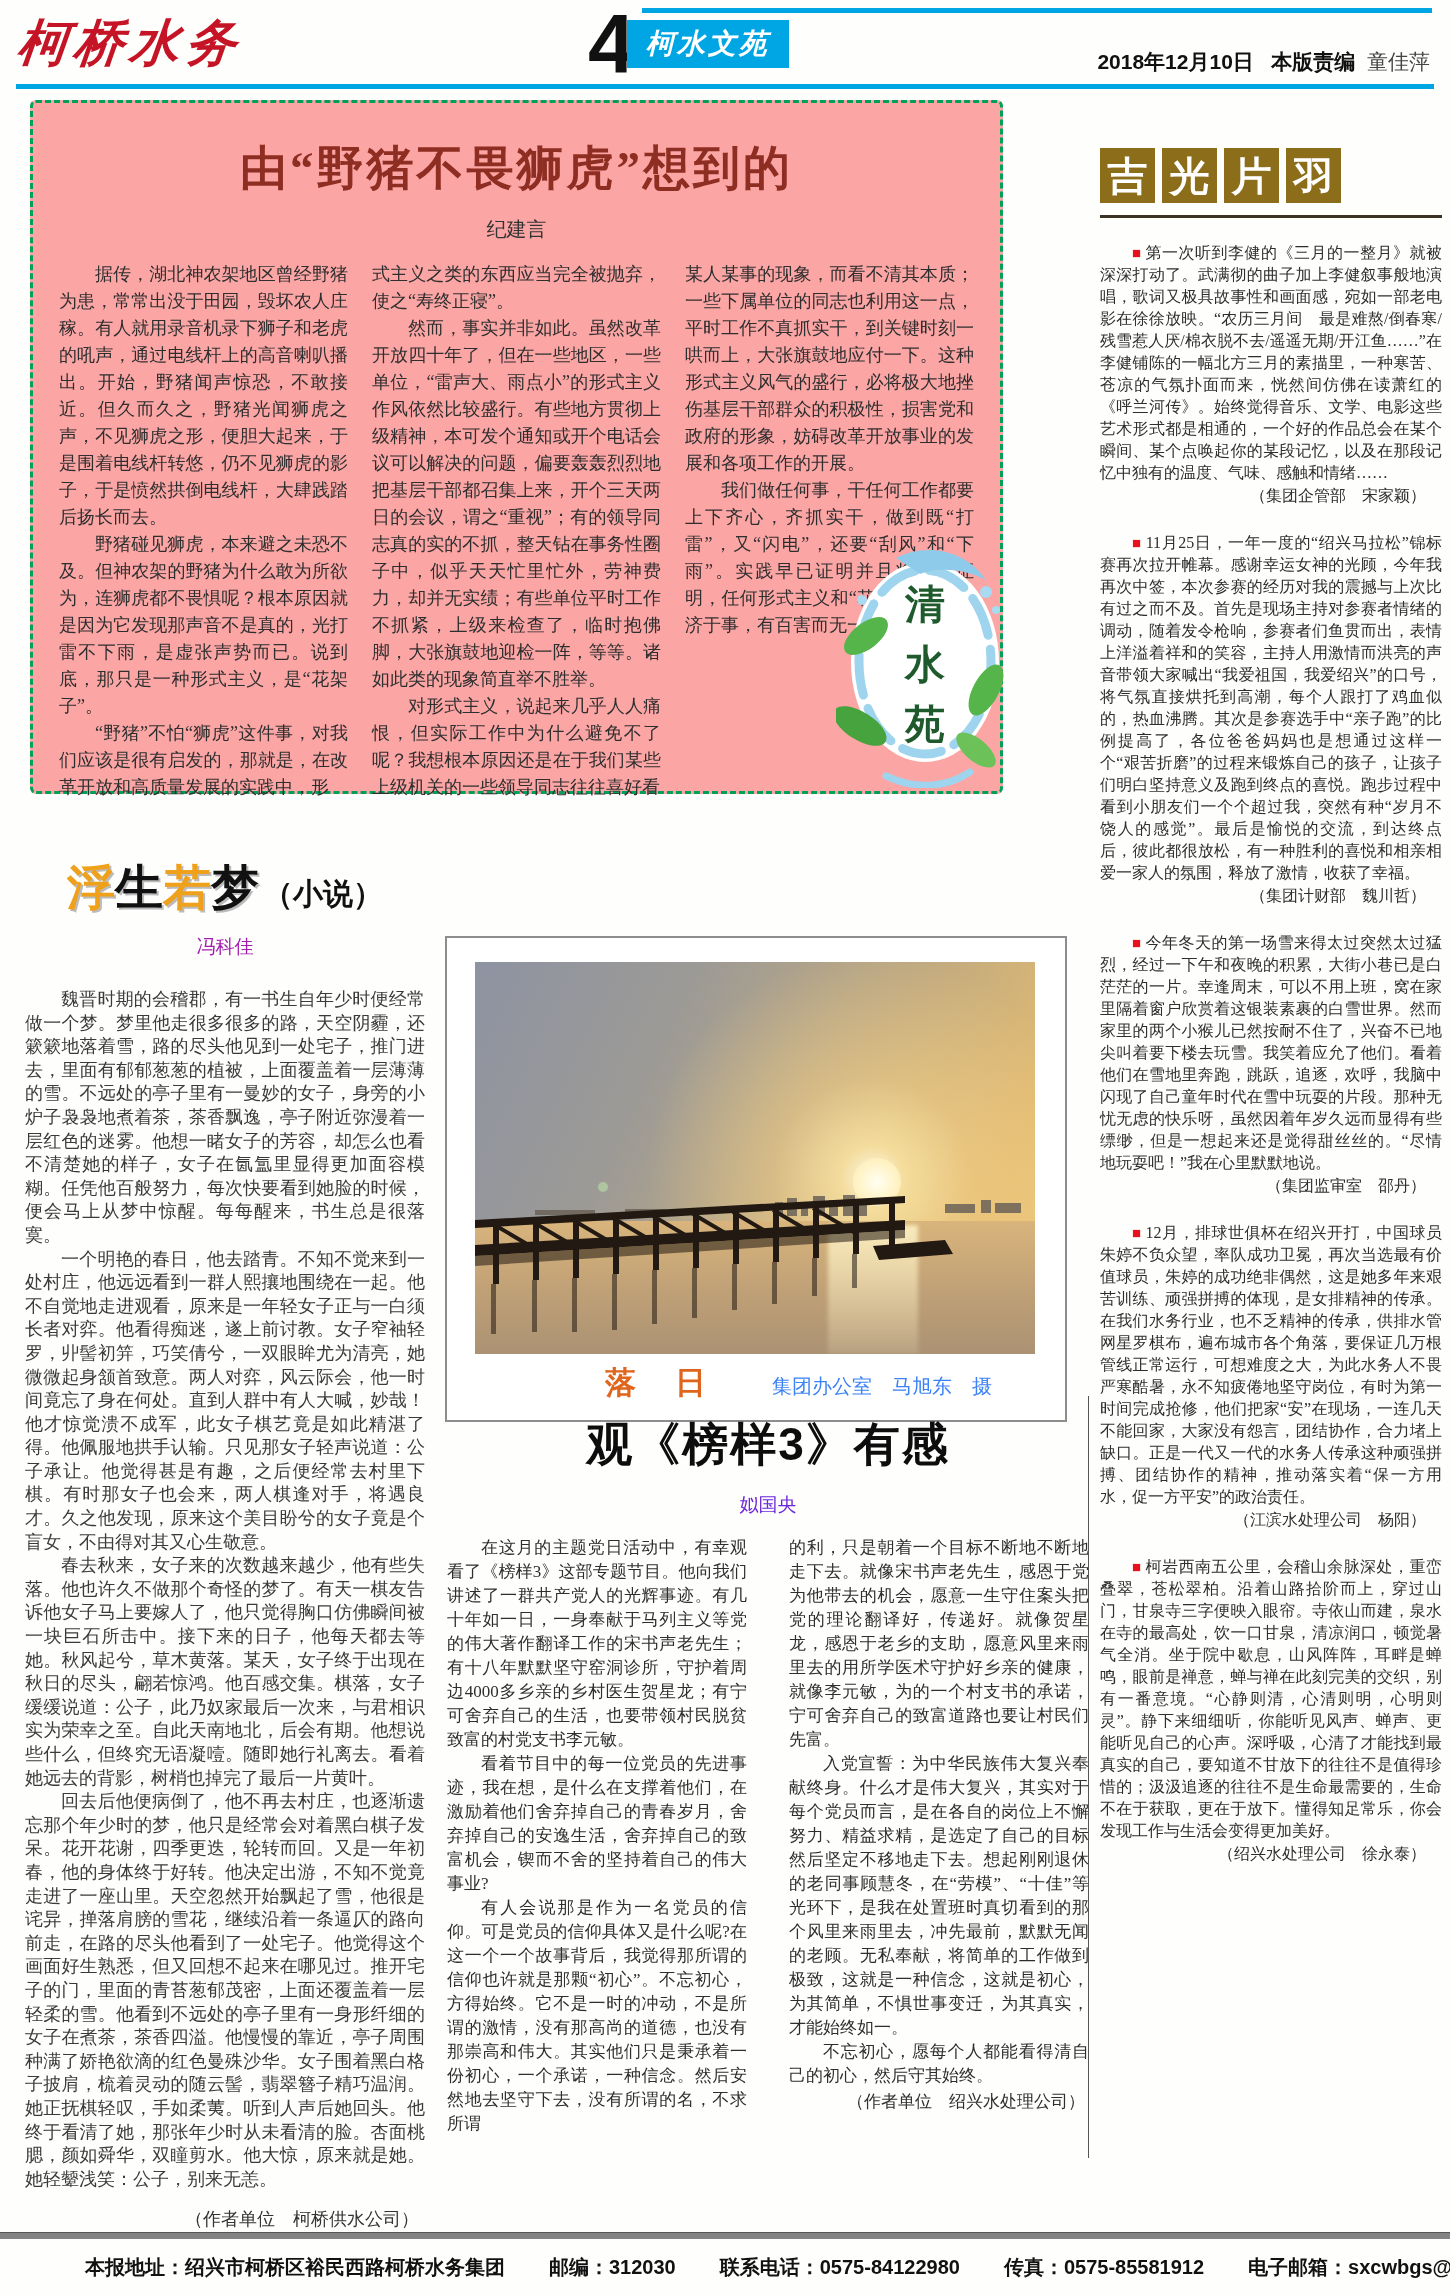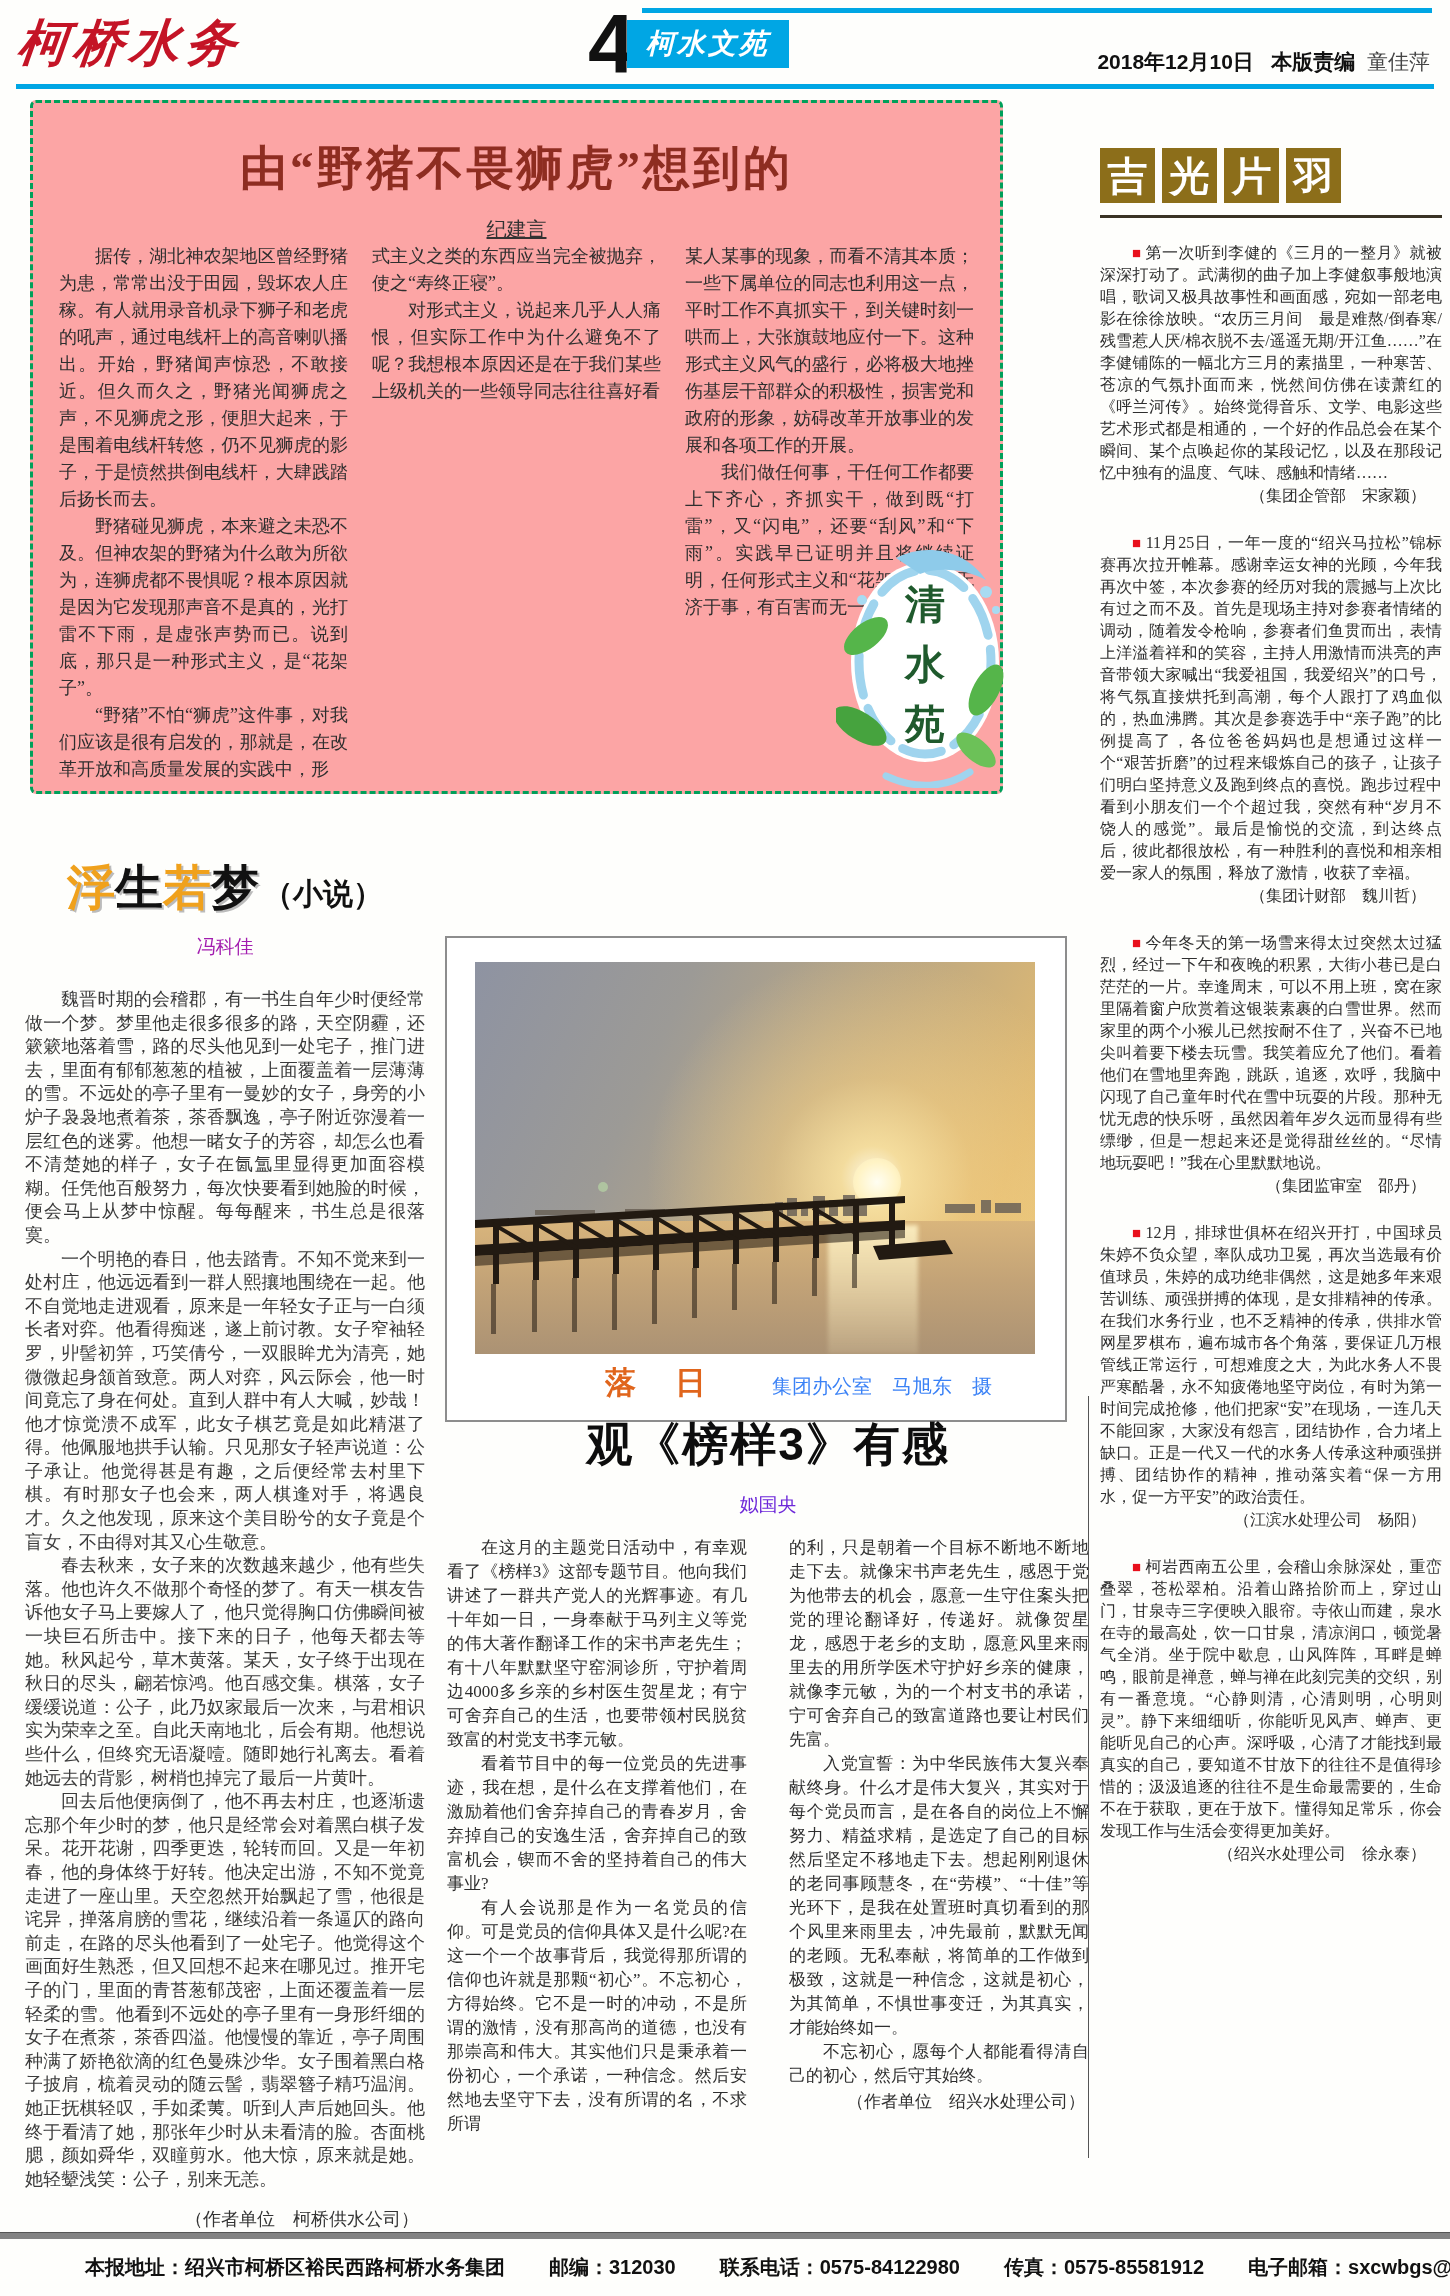--- a/index.html
+++ b/index.html
@@ -15,21 +15,21 @@
   .page-num{left:588px;top:-4px;font-size:84px;font-weight:bold;font-family:"Liberation Sans",sans-serif;color:#111;}
   .section-badge{left:627px;top:20px;width:162px;height:48px;background:#00a6e4;color:#fff;
     font-size:28px;font-weight:bold;font-style:italic;text-align:center;line-height:48px;letter-spacing:3px;}
   .dateline{left:990px;top:48px;width:440px;text-align:right;font-size:21px;font-weight:bold;
     font-family:"Liberation Sans",sans-serif;color:#111;}
   .dateline .editor-name{font-family:"Liberation Serif",serif;font-weight:normal;color:#444;}
 
   
   .boar-box{left:30px;top:100px;width:967px;height:688px;border:3px dashed #00a05a;border-radius:6px;background:#fca5a5;}
   .boar-title{margin:34px 20px 0;text-align:center;font-size:47px;font-weight:bold;color:#8e2d21;letter-spacing:3px;}
-  .boar-author{margin:16px 0 0;text-align:center;font-size:20px;color:#333;text-decoration:underline;}
+  .boar-author{margin:16px 0 18px;text-align:center;font-size:20px;color:#333;}
   .boar-cols{display:flex;gap:24px;padding:0 26px;}
   .boar-col{flex:1;font-size:18px;line-height:27px;text-align:justify;color:#2e2e2e;}
   .para{margin:0;text-indent:2em;}
   .para.cont{text-indent:0;}
 
   
   .qsy{left:836px;top:540px;width:178px;height:248px;z-index:5;}
   .qsy svg{position:absolute;left:0;top:0;}
   .qsy-chars{position:absolute;left:56px;top:34px;width:66px;text-align:center;
     font-size:40px;font-weight:bold;color:#1f5a2d;line-height:60px;font-family:"DejaVu Serif",serif;}
@@ -109,20 +109,21 @@
     <div class="boar-title">由“野猪不畏狮虎”想到的</div>
     <div class="boar-author">纪建言</div>
     <div class="boar-cols">
       <div class="boar-col">
           <p class="para">据传，湖北神农架地区曾经野猪为患，常常出没于田园，毁坏农人庄稼。有人就用录音机录下狮子和老虎的吼声，通过电线杆上的高音喇叭播出。开始，野猪闻声惊恐，不敢接近。但久而久之，野猪光闻狮虎之声，不见狮虎之形，便胆大起来，于是围着电线杆转悠，仍不见狮虎的影子，于是愤然拱倒电线杆，大肆践踏后扬长而去。</p>
           <p class="para">野猪碰见狮虎，本来避之未恐不及。但神农架的野猪为什么敢为所欲为，连狮虎都不畏惧呢？根本原因就是因为它发现那声音不是真的，光打雷不下雨，是虚张声势而已。说到底，那只是一种形式主义，是“花架子”。</p>
           <p class="para">“野猪”不怕“狮虎”这件事，对我们应该是很有启发的，那就是，在改革开放和高质量发展的实践中，形</p>
         </div>
       <div class="boar-col">
           <p class="para cont">式主义之类的东西应当完全被抛弃，使之“寿终正寝”。</p>
+          <p class="para">然而，事实并非如此。虽然改革开放四十年了，但在一些地区，一些单位，“雷声大、雨点小”的形式主义作风依然比较盛行。有些地方贯彻上级精神，本可发个通知或开个电话会议可以解决的问题，偏要轰轰烈烈地把基层干部都召集上来，开个三天两日的会议，谓之“重视”；有的领导同志真的实的不抓，整天钻在事务性圈子中，似乎天天忙里忙外，劳神费力，却并无实绩；有些单位平时工作不抓紧，上级来检查了，临时抱佛脚，大张旗鼓地迎检一阵，等等。诸如此类的现象简直举不胜举。</p>
           <p class="para">对形式主义，说起来几乎人人痛恨，但实际工作中为什么避免不了呢？我想根本原因还是在于我们某些上级机关的一些领导同志往往喜好看</p>
         </div>
       <div class="boar-col">
           <p class="para cont">某人某事的现象，而看不清其本质；一些下属单位的同志也利用这一点，平时工作不真抓实干，到关键时刻一哄而上，大张旗鼓地应付一下。这种形式主义风气的盛行，必将极大地挫伤基层干部群众的积极性，损害党和政府的形象，妨碍改革开放事业的发展和各项工作的开展。</p>
           <p class="para">我们做任何事，干任何工作都要上下齐心，齐抓实干，做到既“打雷”，又“闪电”，还要“刮风”和“下雨”。实践早已证明并且将继续证明，任何形式主义和“花架子”都是无济于事，有百害而无一利的。</p>
         </div>
     </div>
   </div>
 
   <div class="abs qsy">

